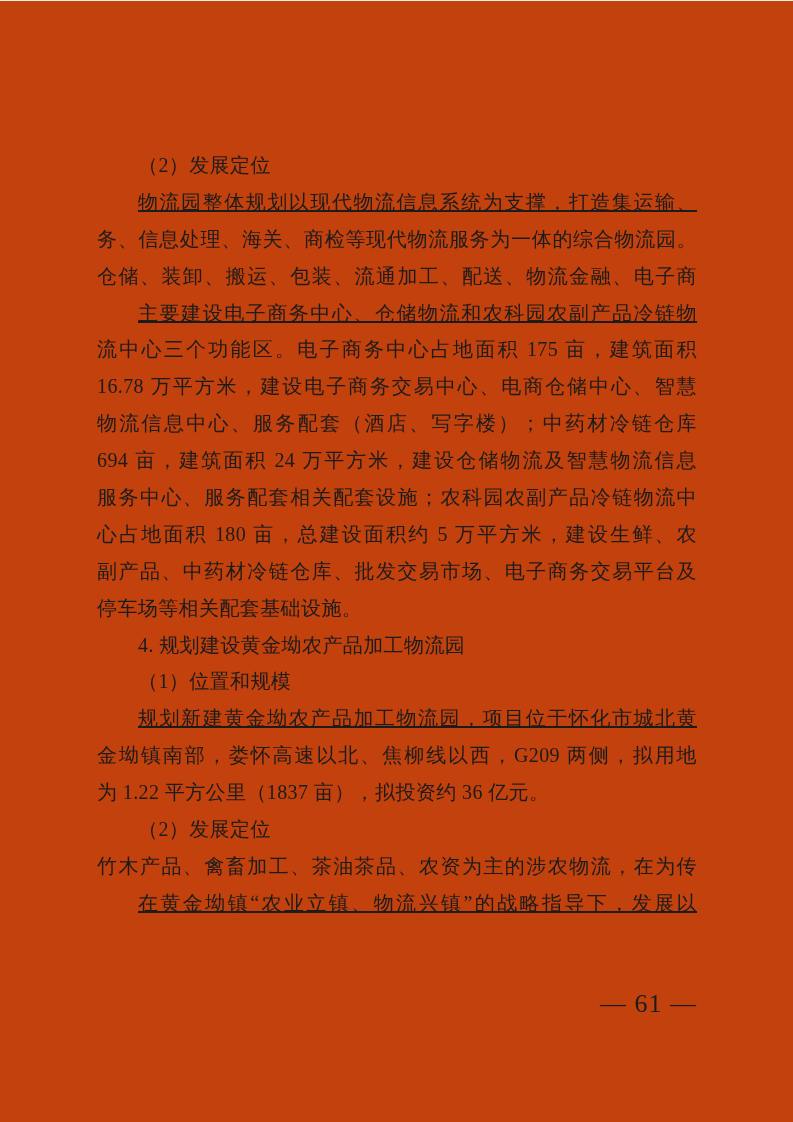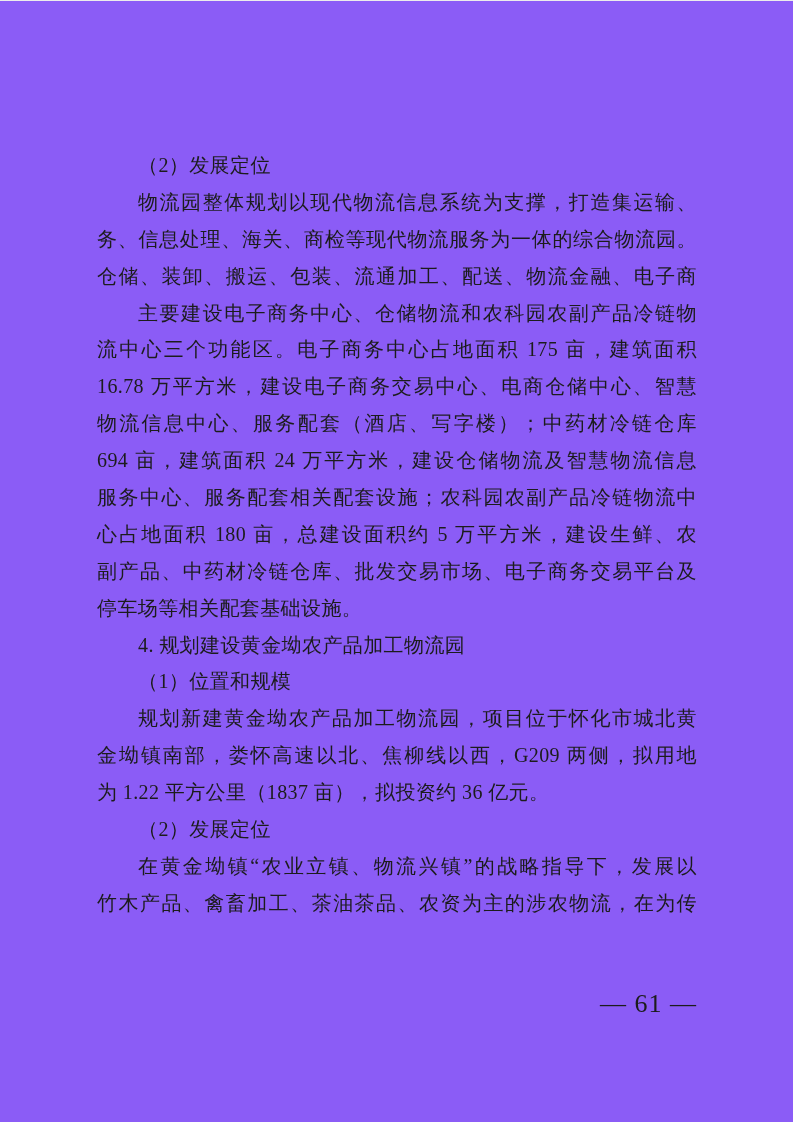--- a/index.html
+++ b/index.html
@@ -11,21 +11,21 @@
     overflow: hidden;
   }
   body {
     position: relative;
     font-family: "Liberation Serif", "DejaVu Serif", serif;
     color: #1c1c1c;
   }
   .page {
     position: absolute;
     inset: 0;
-    background: #8b5cf6;
+    background: #c2410c;
     border-top: 1px solid #ececec;
   }
   .text-block {
     position: absolute;
     left: 97px;
     top: 146px;
     width: 600px;
   }
   .line {
     font-size: 20px;
@@ -38,20 +38,21 @@
     white-space: normal;
     text-align: justify;
     text-align-last: justify;
   }
   .line.indent {
     padding-left: 41px;
   }
   .line.fill.indent {
     padding-left: 0;
     text-indent: 41px;
+    text-decoration: underline;
   }
   .page-number {
     position: absolute;
     top: 988px;
     right: 96px;
     font-size: 26px;
     letter-spacing: 1px;
     color: #1c1c1c;
   }
 </style>
@@ -72,17 +73,17 @@
       <div class="line fill">服务中心、服务配套相关配套设施；农科园农副产品冷链物流中</div>
       <div class="line fill">心占地面积 180 亩，总建设面积约 5 万平方米，建设生鲜、农</div>
       <div class="line fill">副产品、中药材冷链仓库、批发交易市场、电子商务交易平台及</div>
       <div class="line">停车场等相关配套基础设施。</div>
       <div class="line indent">4. 规划建设黄金坳农产品加工物流园</div>
       <div class="line indent">（1）位置和规模</div>
       <div class="line indent fill">规划新建黄金坳农产品加工物流园，项目位于怀化市城北黄</div>
       <div class="line fill">金坳镇南部，娄怀高速以北、焦柳线以西，G209 两侧，拟用地</div>
       <div class="line">为 1.22 平方公里（1837 亩），拟投资约 36 亿元。</div>
       <div class="line indent">（2）发展定位</div>
+      <div class="line fill">竹木产品、禽畜加工、茶油茶品、农资为主的涉农物流，在为传</div>
       <div class="line indent fill">在黄金坳镇“农业立镇、物流兴镇”的战略指导下，发展以</div>
-      <div class="line fill">竹木产品、禽畜加工、茶油茶品、农资为主的涉农物流，在为传</div>
     </div>
   <div class="page-number">— 61 —</div>
 </div>
 
 </body></html>

